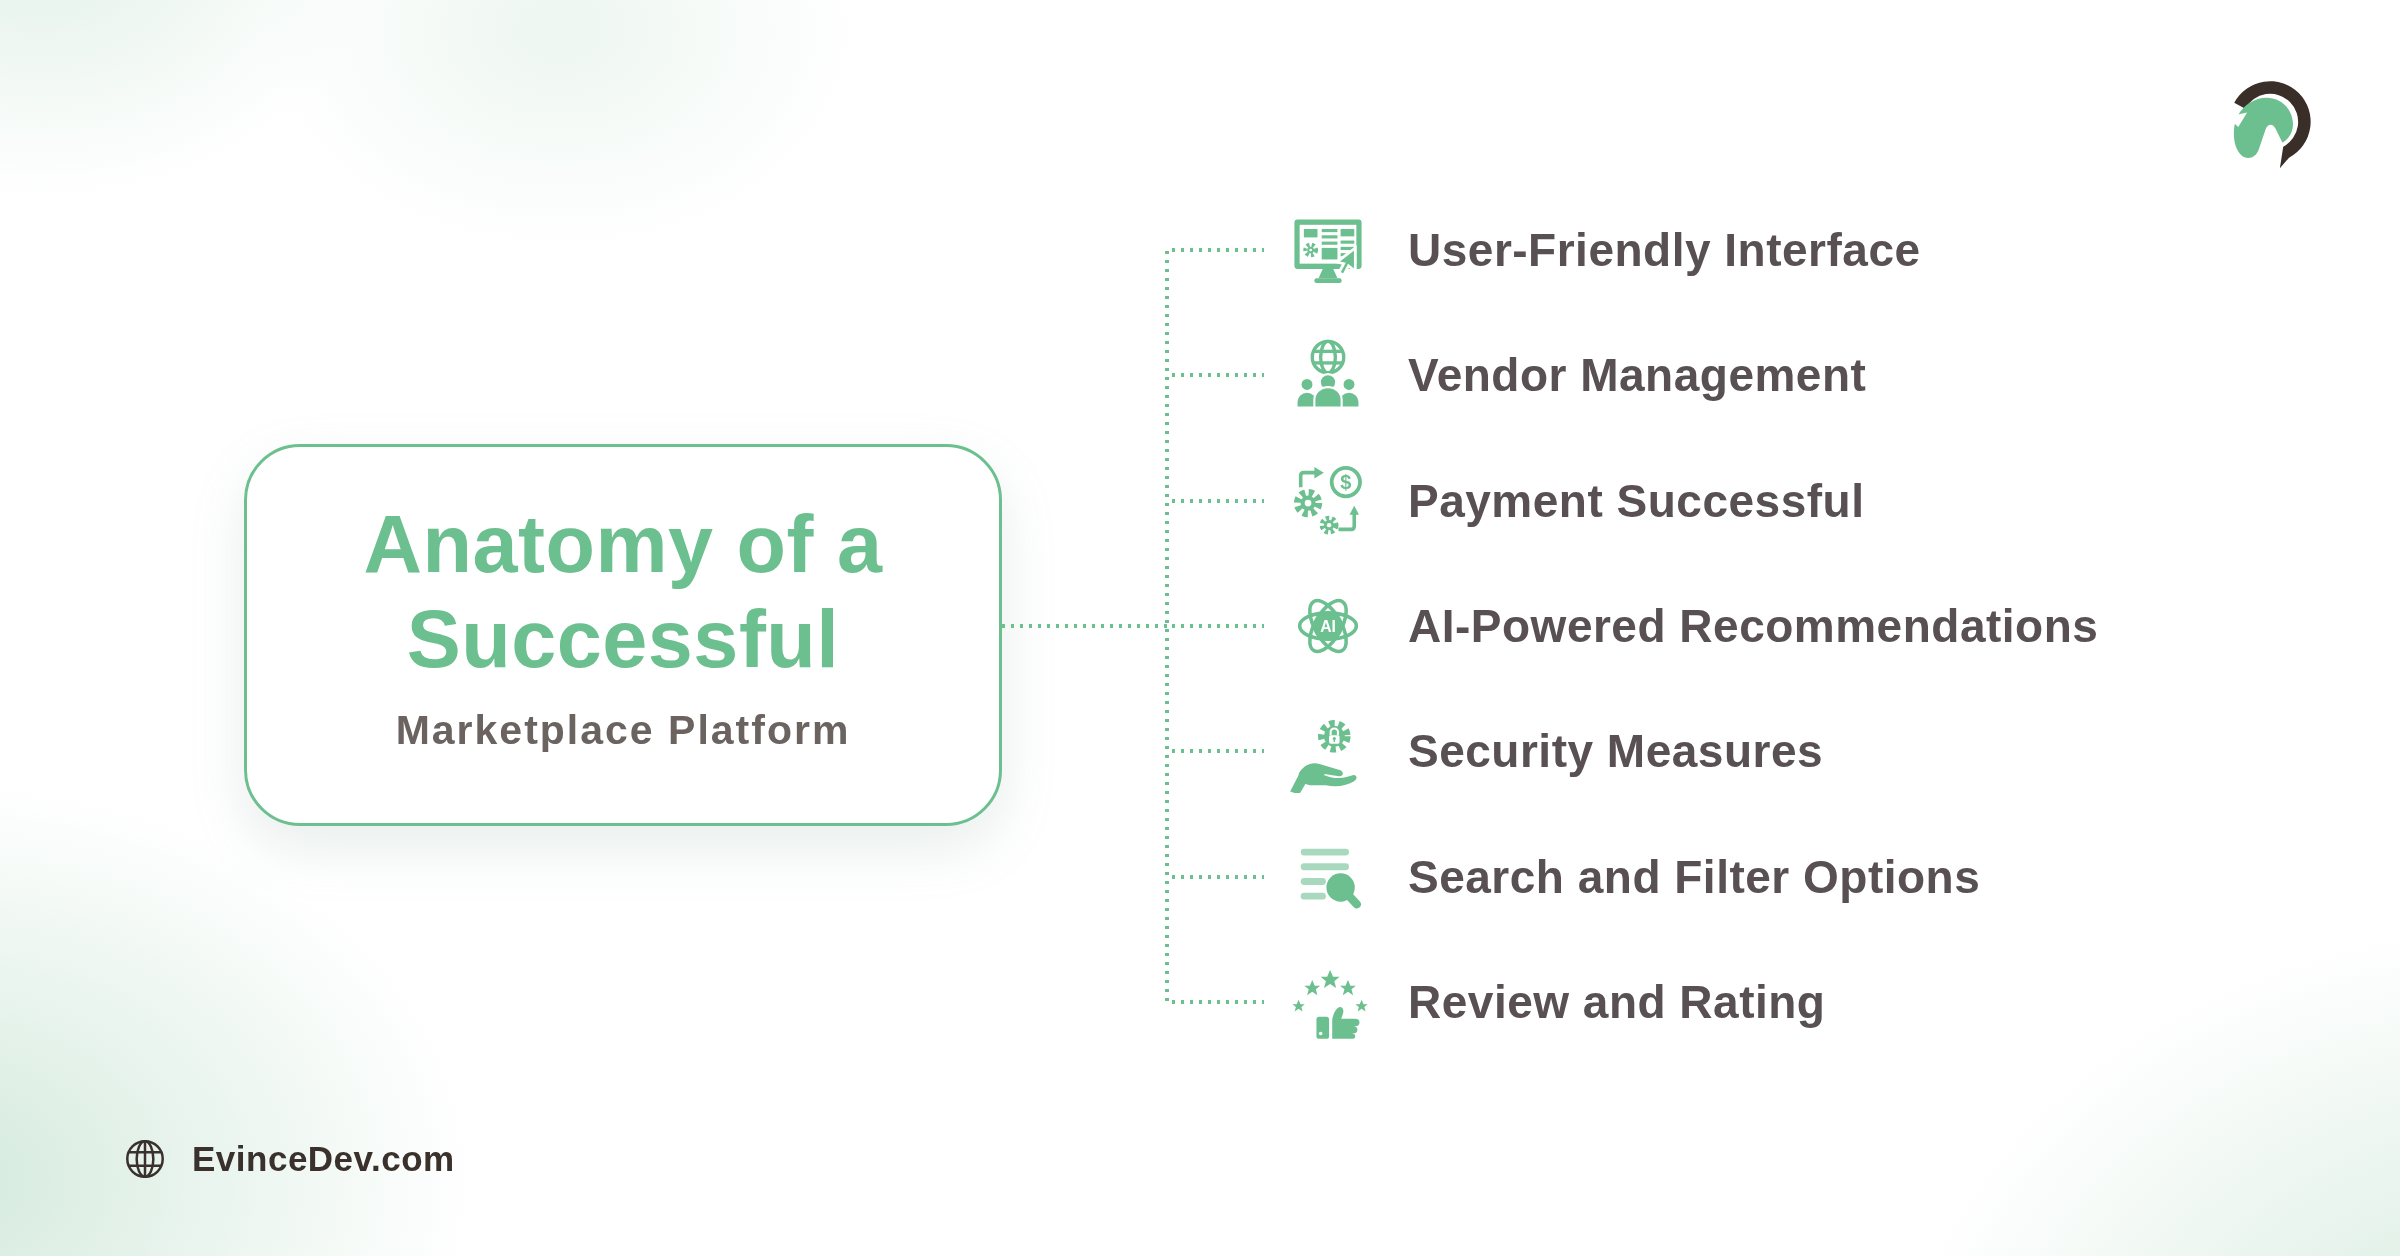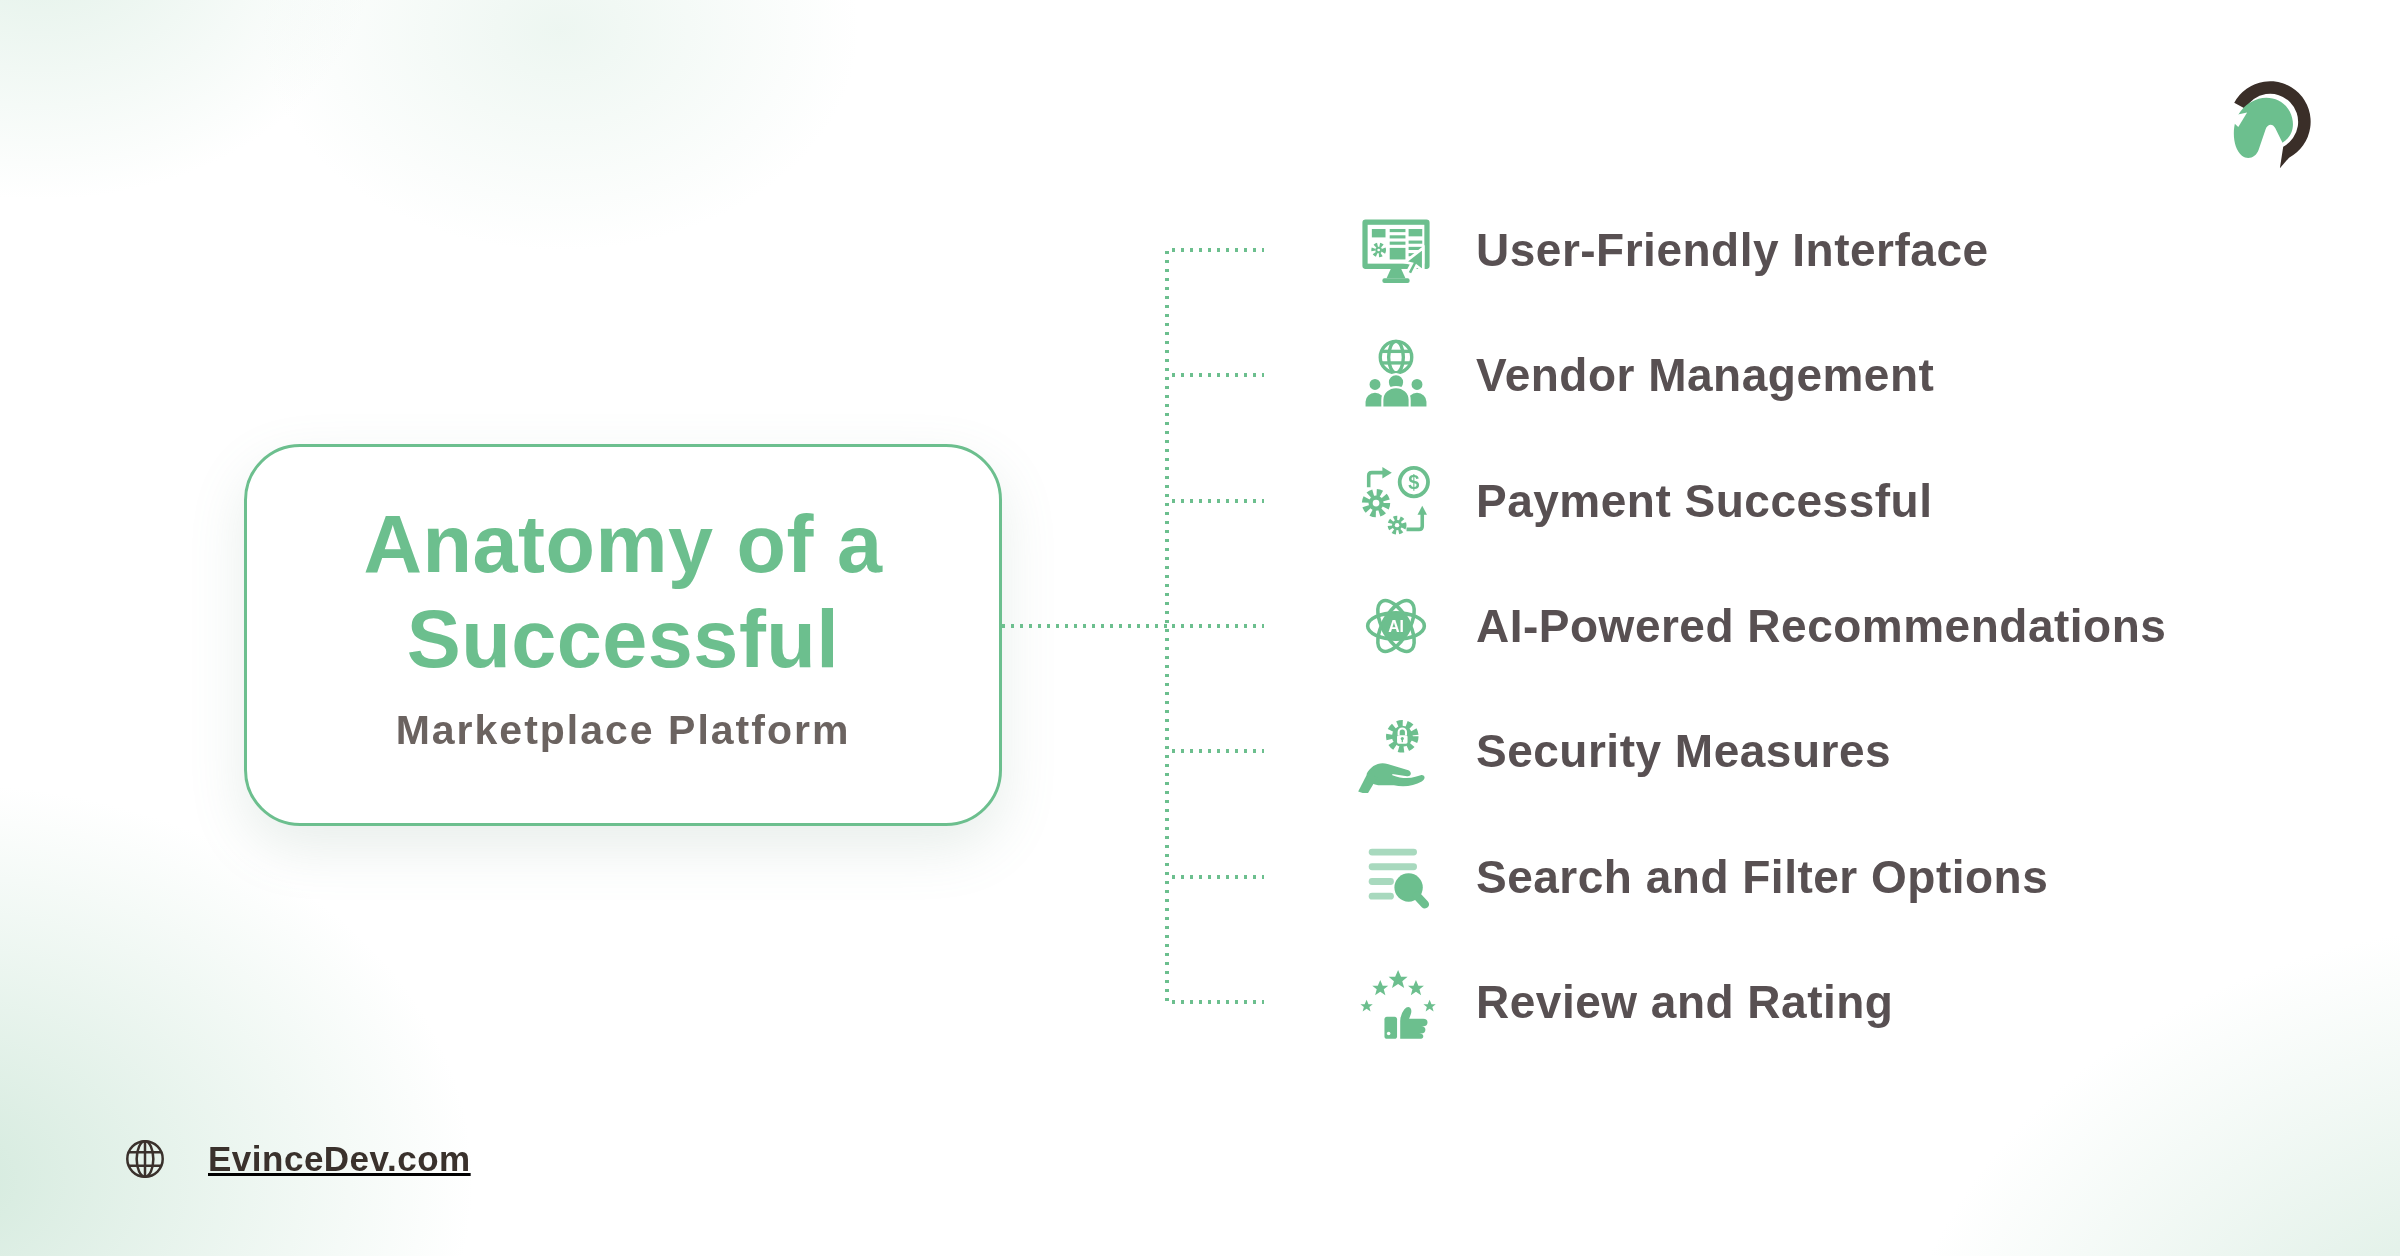--- a/index.html
+++ b/index.html
@@ -24,27 +24,27 @@
   .title-line{color:var(--accent,#6CBF8E);font-size:81px;font-weight:700;line-height:95px;letter-spacing:0.5px;}
   .title-sub{color:var(--subtitle_text,#6B6360);font-size:41px;font-weight:700;line-height:86px;letter-spacing:2px;}
   
   .dot-h{position:absolute;height:4px;
     background-image:radial-gradient(circle closest-side, var(--accent,#6CBF8E) 94%, rgba(0,0,0,0));
     background-size:9px 4px;background-repeat:repeat-x;background-position:left center;}
   .dot-v{position:absolute;width:4px;
     background-image:radial-gradient(circle closest-side, var(--accent,#6CBF8E) 94%, rgba(0,0,0,0));
     background-size:4px 9px;background-repeat:repeat-y;background-position:center top;}
   
-  .feature{position:absolute;left:1354px;display:flex;align-items:center;gap:38px;}
+  .feature{position:absolute;left:1286px;display:flex;align-items:center;gap:38px;}
   .feature .ficon{width:84px;height:84px;flex:0 0 84px;}
   .feature .flabel{color:var(--label_text,#585052);font-size:46px;font-weight:700;letter-spacing:0.5px;white-space:nowrap;}
   
   .logo{position:absolute;left:2218px;top:70px;width:104px;height:110px;}
   
-  .footer{position:absolute;left:120px;top:1134px;display:flex;align-items:center;gap:38px;text-decoration:underline;}
+  .footer{position:absolute;left:120px;top:1134px;display:flex;align-items:center;gap:22px;}
   .footer .gicon{width:50px;height:50px;}
   .footer .ftext{color:var(--footer_text,#3A312C);font-size:35px;font-weight:700;letter-spacing:0.5px;}
   svg{display:block;}
   svg text{font-family:"Liberation Sans", sans-serif;}
 </style>
 </head>
 <body>
 
 <div class="canvas">
 

